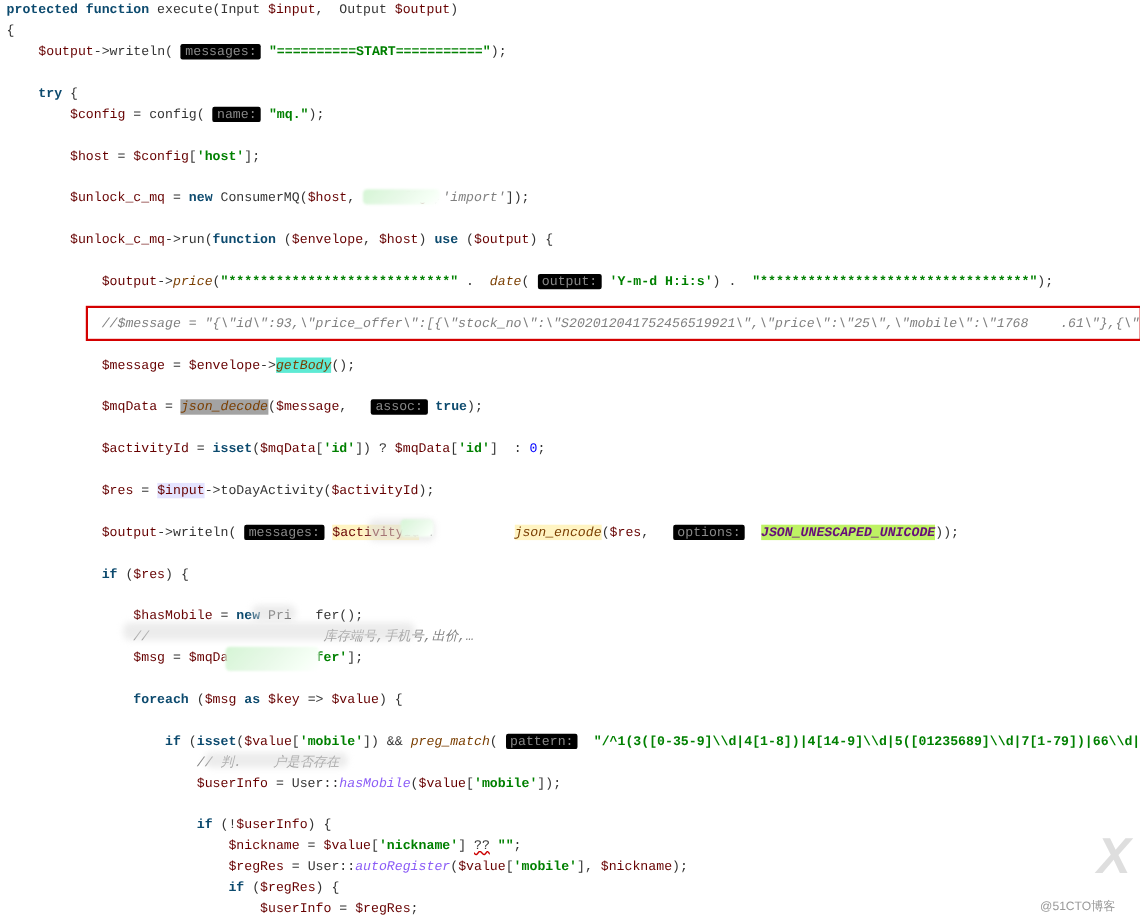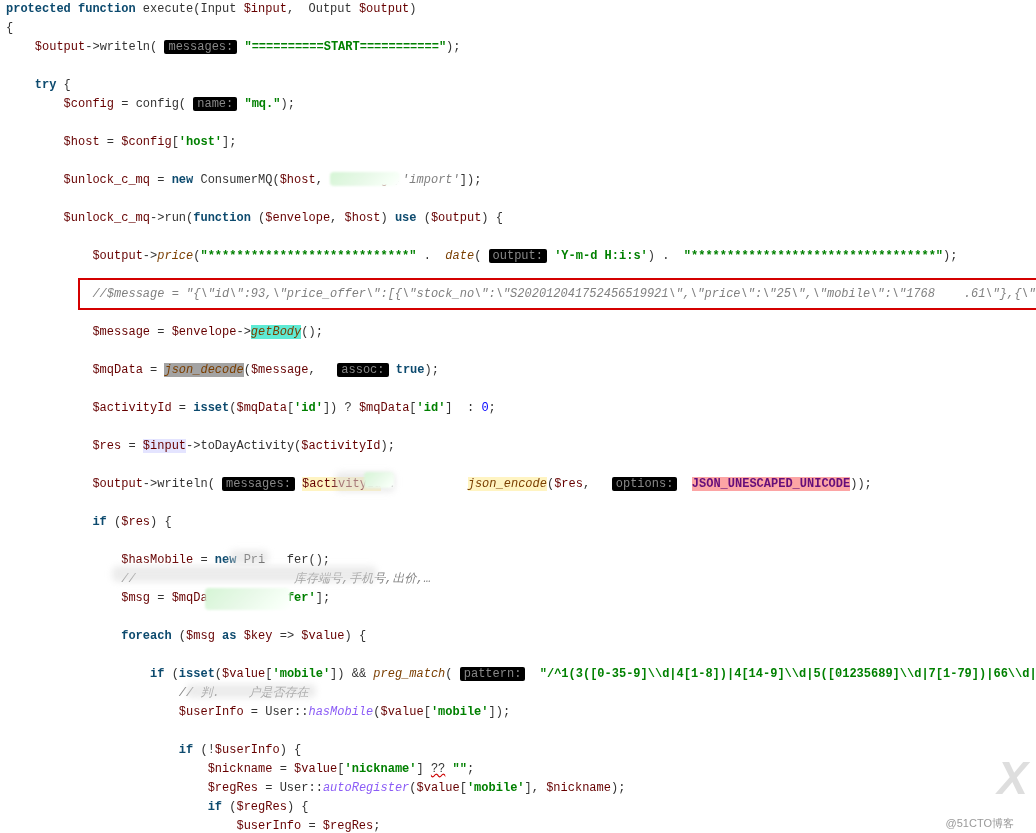--- a/index.html
+++ b/index.html
@@ -5,21 +5,21 @@
 html,body{margin:0;padding:0;background:#fff;width:1036px;height:833px;overflow:hidden}
 pre.code{margin:0;padding:0 0 0 6px;font-family:"Courier New",Consolas,monospace;font-size:12px;line-height:19px;color:#333;white-space:pre}
 .kw{color:#0c4a6e;font-weight:700}
 .var{color:#660000}
 .str{color:#008000;font-weight:700}
 .num{color:#0000ff}
 .static{color:#8b5cf6;font-style:italic}
 .fnname{color:#7a3e00;font-style:italic}
 .cmt{color:#808080;font-style:italic}
 .param-lbl{background:#000000;color:#888;padding:0 4px;border-radius:2px;font-style:normal}
-.const-hi{background:#fca5a5;color:#660e7a;font-weight:700;}
+.const-hi{background:#bef264;color:#660e7a;font-weight:700;font-style:italic}
 .this-hi{background:#e4e4ff}
 .blur{position:absolute;background:linear-gradient(135deg,#d5f5d5 0%,#e9f9e9 50%,#f5fff5 80%,#fff 100%);filter:blur(1px);border-radius:4px}
 .smudge{position:absolute;background:rgba(220,220,220,.55);filter:blur(3px);border-radius:6px}
 .redbox{position:absolute;border:2px solid #d40000;background:rgba(255,255,255,0)}
 .footer{position:absolute;right:22px;bottom:2px;color:#999;font-size:11px;font-family:Arial,sans-serif}
 .wm{position:absolute;right:10px;bottom:28px;color:rgba(160,160,160,.35);font-size:46px;font-weight:700;font-style:italic;font-family:Arial,sans-serif;letter-spacing:-2px}
 </style>
 </head>
 <body>
 

